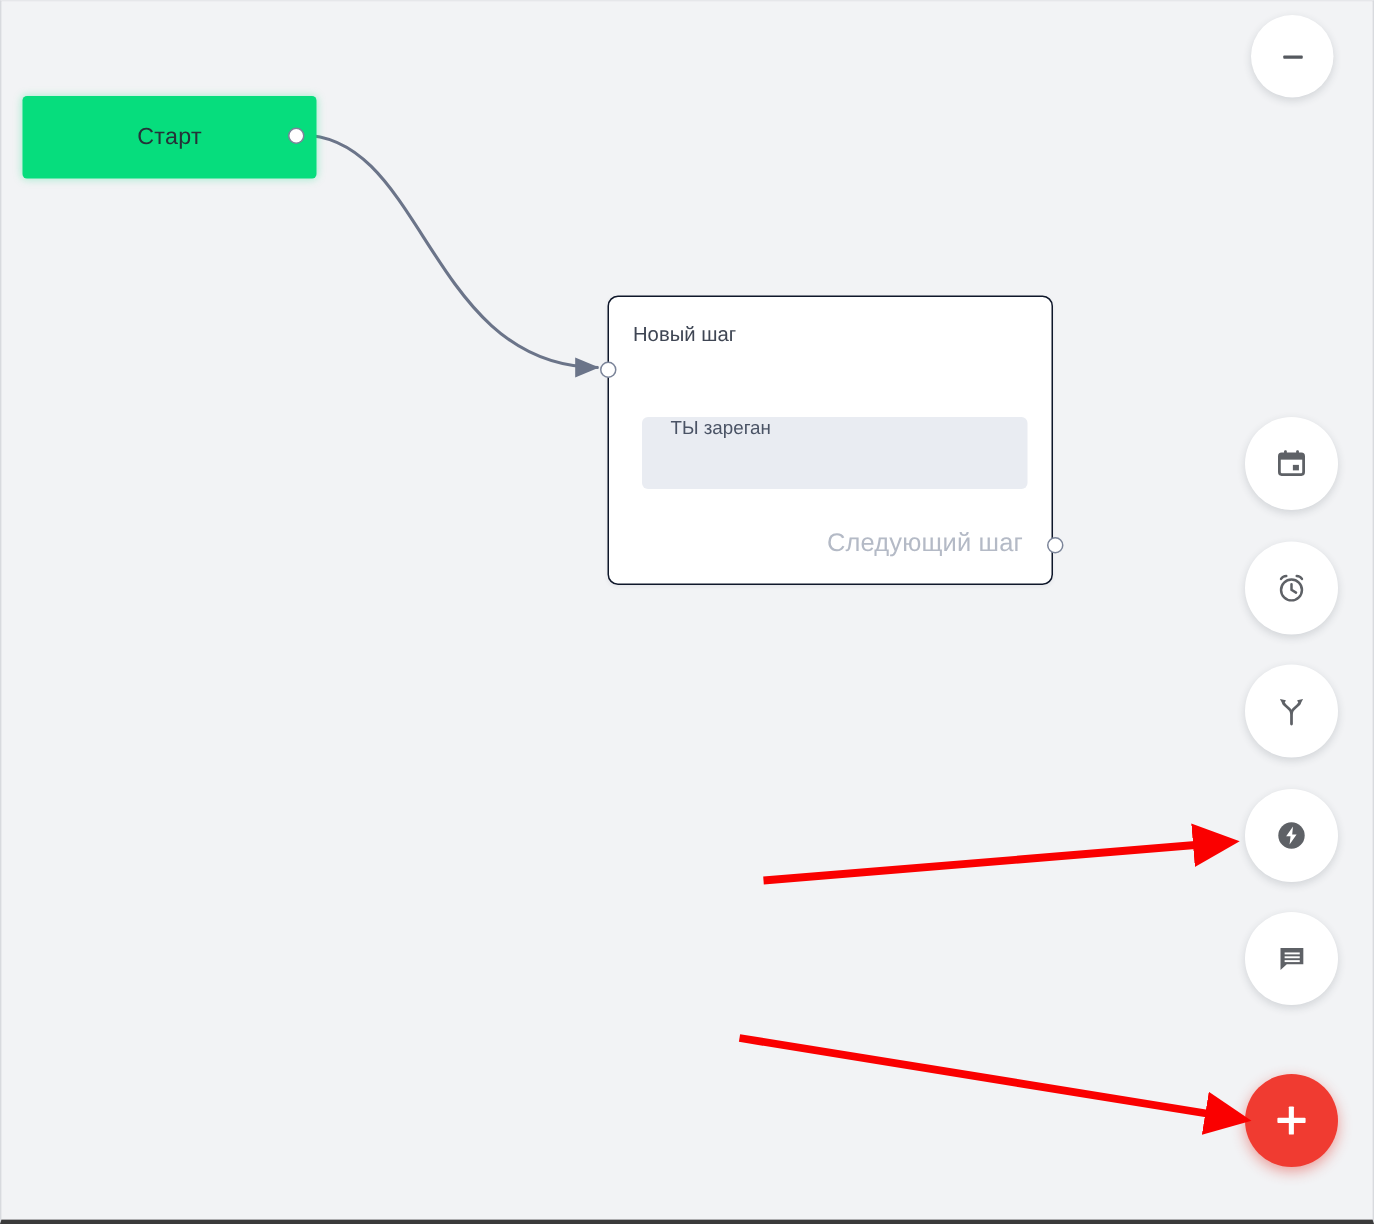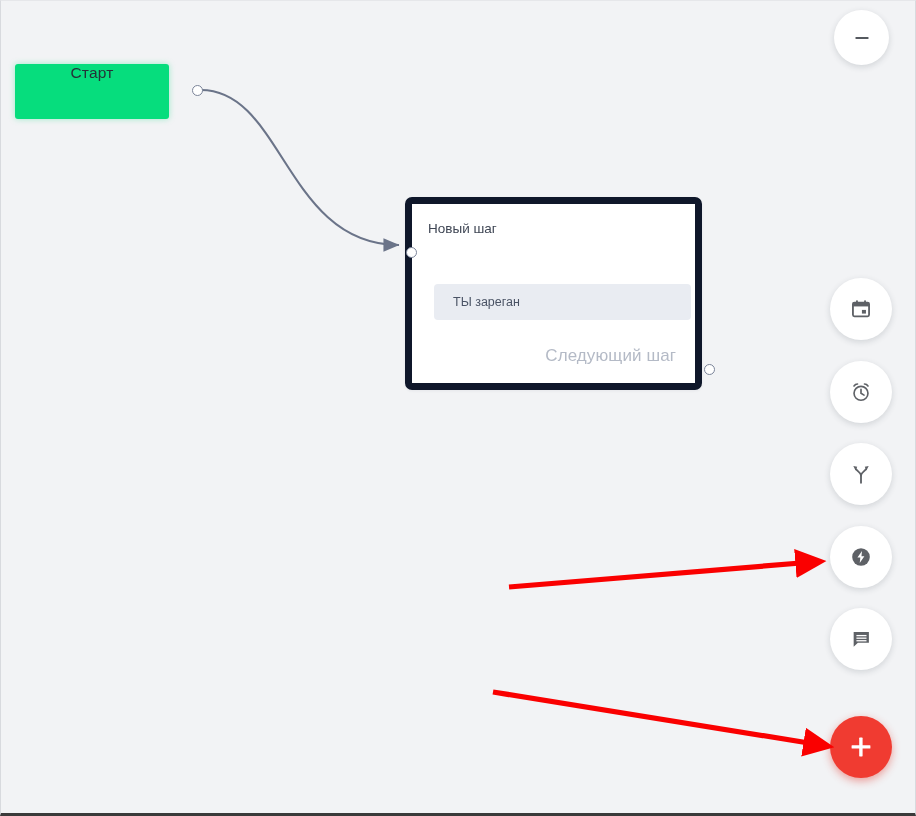--- a/index.html
+++ b/index.html
@@ -40,27 +40,27 @@
     left: 0; top: 0;
     width: 916px; height: 816px;
     pointer-events: none;
   }
 
   
   #start-node {
     position: absolute;
     left: 14px;
     top: 63px;
-    width: 154px;
+    width: 196px;
     height: 55px;
     background: #06dd7d;
     border-radius: 3px;
     box-shadow: 0 0 6px rgba(6,221,125,0.35);
     display: flex;
-    align-items: flex-start;
+    align-items: center;
     justify-content: center;
   }
   #start-node .node-label {
     font-size: 15.5px;
     color: #253238;
     letter-spacing: 0.2px;
   }
 
   
   .port {
@@ -75,45 +75,45 @@
   #start-out-port { left: 191px; top: 84px; }
 
   
   #step-card {
     position: absolute;
     left: 404px;
     top: 196px;
     width: 297px;
     height: 193px;
     background: #ffffff;
-    border: 7px solid #0f172a;
+    border: 1px solid #0f172a;
     border-radius: 7px;
     box-sizing: border-box;
     box-shadow: 0 1px 3px rgba(30,40,60,0.06);
   }
   #step-card .card-title {
     position: absolute;
     left: 16px;
     top: 17px;
     font-size: 13.5px;
     color: #3f4654;
   }
   #step-in-port { left: -6px; top: 43px; }
   #step-out-port { left: 292px; top: 160px; }
 
   #message-block {
     position: absolute;
     left: 22px;
     top: 80px;
     width: 257px;
-    height: 36px;
+    height: 48px;
     background: #e9ecf2;
     border-radius: 4px;
     display: flex;
-    align-items: center;
+    align-items: flex-start;
     box-sizing: border-box;
   }
   #message-block .msg-text {
     padding-left: 19px;
     font-size: 12.5px;
     color: #4a5365;
   }
 
   #next-step-label {
     position: absolute;

